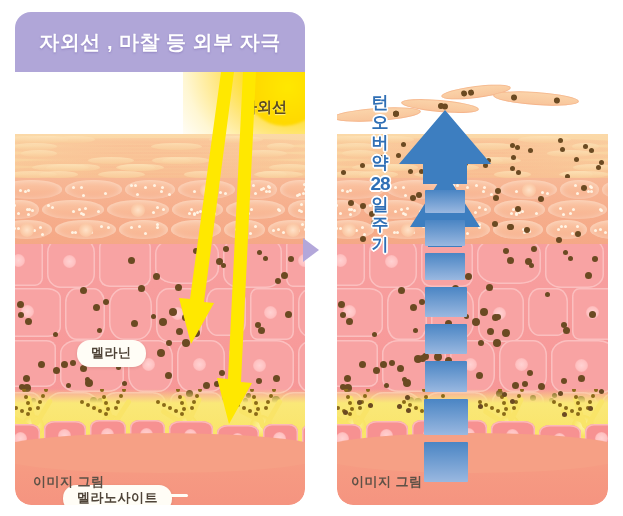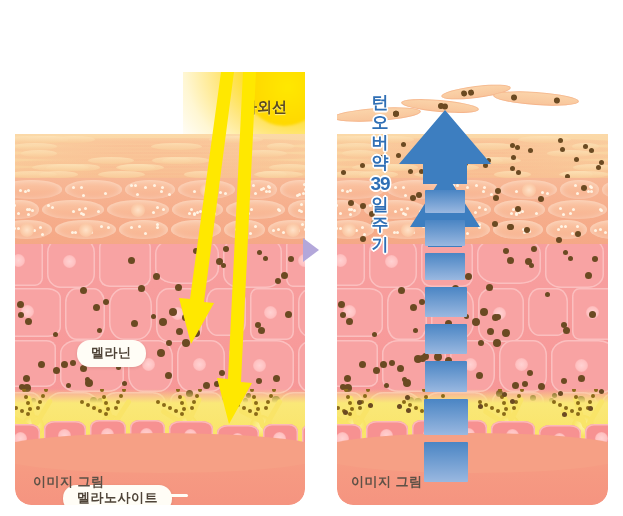--- a/index.html
+++ b/index.html
@@ -177,20 +177,23 @@
   .vtext span{display:block;}
   .vtext .num{font-size:19px;letter-spacing:-1px;}
 </style>
 </head>
 <body>
 
 <div class="stage">
 
   <div class="panel panel-left">
 
+    <div class="panel-hdr">
+      <div class="ttl">자외선 , 마찰 등 외부 자극</div>
+    </div>
 
     <div class="panel-body">
 
       <div class="skin" style="position:absolute;inset:0;">
 
         <div class="air"></div>
 
         <div class="sun-glow"></div>
         <div class="sun-core"></div>
         <div class="uv-label">자외선</div>
@@ -1104,21 +1107,21 @@
             <rect x="87" y="370" width="44" height="40" rx="1"></rect>
           </g>
           <polygon points="108,38 62,92 86,92 86,112 130,112 130,92 154,92" fill="#3d7ec0"></polygon>
         </svg>
 
         <div class="vtext" id="vtextR">
             <span style="margin-bottom: 3px;">턴</span>
             <span style="margin-bottom: 3px;">오</span>
             <span style="margin-bottom: 3px;">버</span>
             <span style="margin-bottom: 3px;">약</span>
-            <span class="num" style="margin-bottom: 3px;">39</span>
+            <span class="num" style="margin-bottom: 3px;">28</span>
             <span style="margin-bottom: 3px;">일</span>
             <span style="margin-bottom: 3px;">주</span>
             <span style="margin-bottom: 3px;">기</span>
           </div>
       </div>
 
       <div class="caption">이미지 그림</div>
     </div>
   </div>
 

